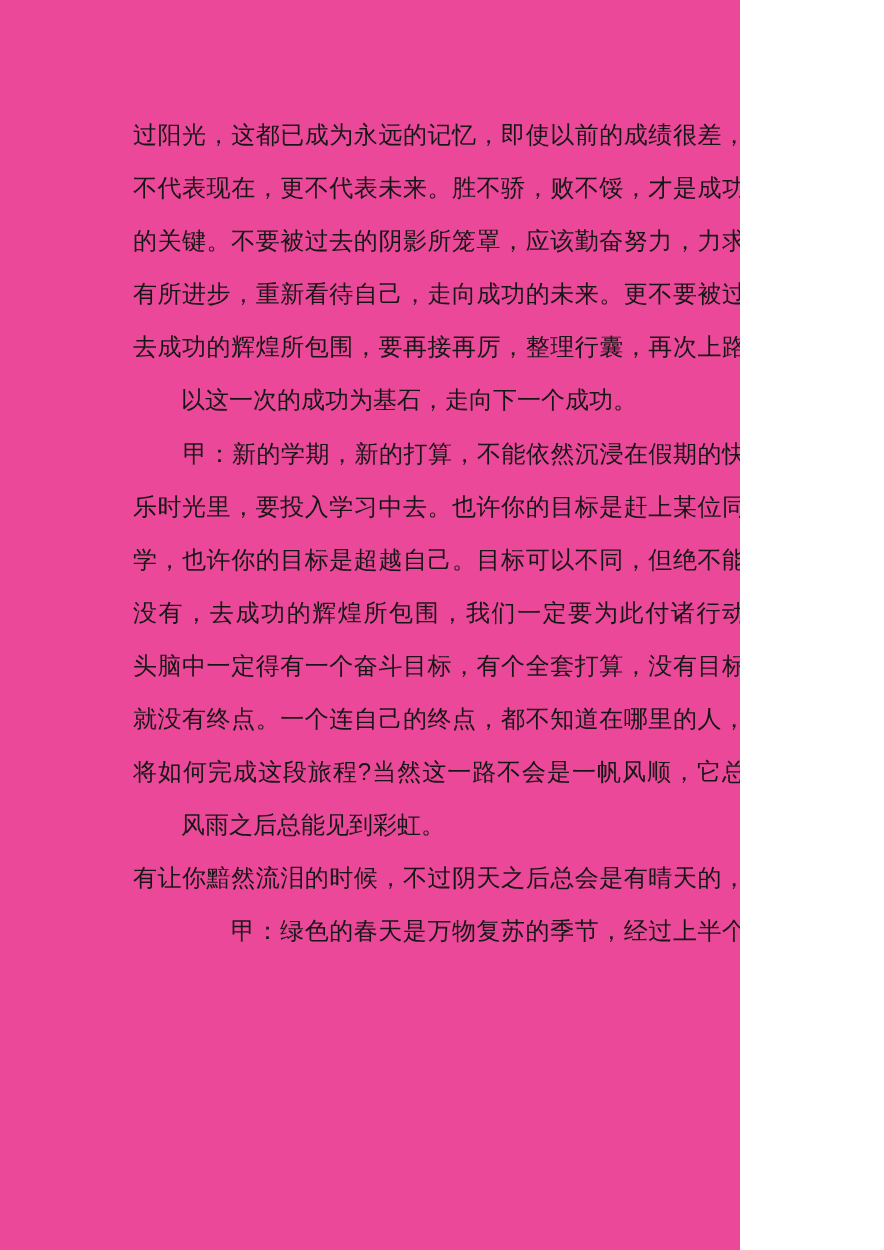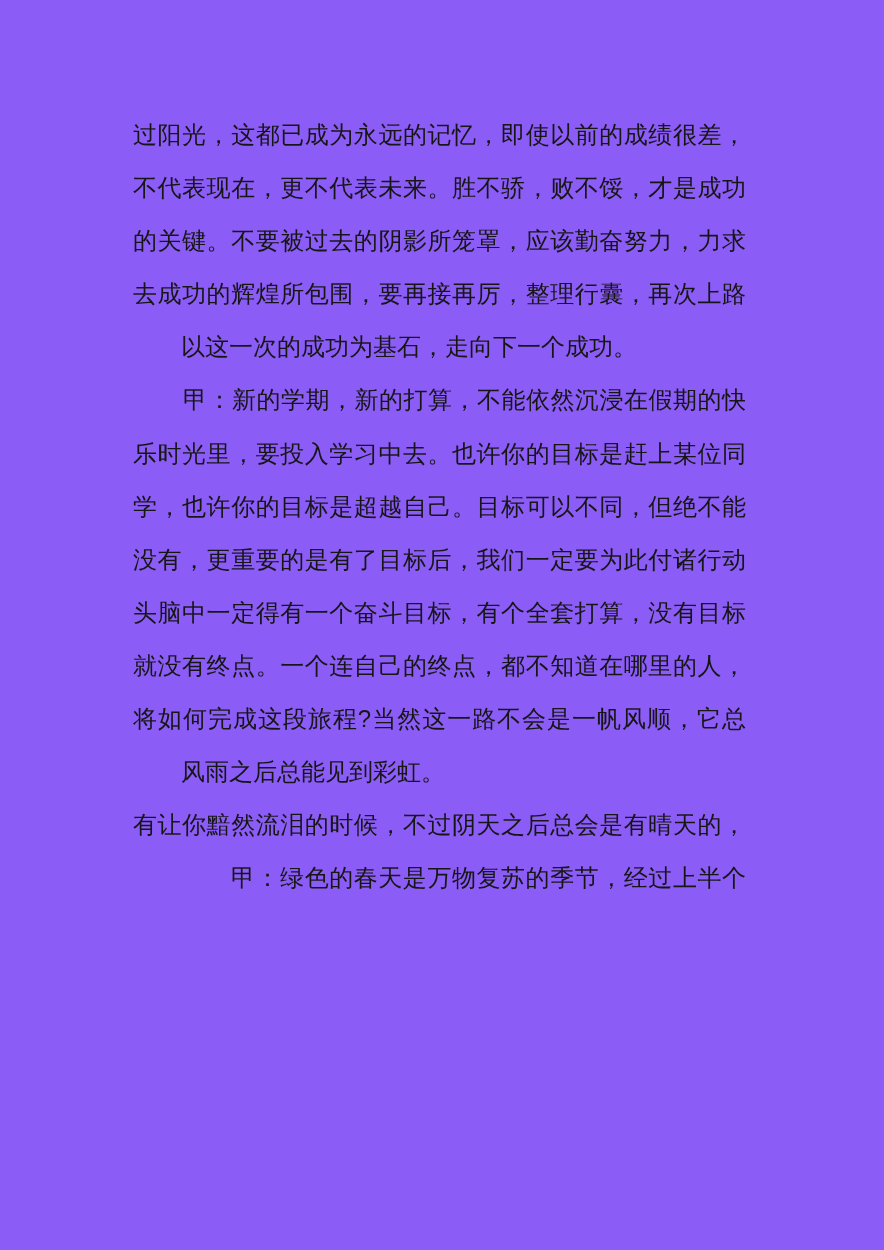--- a/index.html
+++ b/index.html
@@ -2,23 +2,23 @@
 <html><head>
 <meta charset="utf-8">
 <style>
   html, body {
     margin: 0;
     padding: 0;
     background: #ffffff;
   }
   .page {
     position: relative;
-    width: 884px;
+    width: 740px;
     height: 1250px;
-    background: #8b5cf6;
+    background: #ec4899;
     overflow: hidden;
     font-family: "Liberation Sans", "DejaVu Sans", sans-serif;
   }
   .text-content {
     position: absolute;
     top: 108px;
     left: 133px;
     width: 613px;
     color: #161616;
     font-size: 24px;
@@ -40,26 +40,27 @@
   }
 </style>
 </head>
 <body>
 
 <div class="page">
   <div class="text-content">
       <div class="text-line">过阳光，这都已成为永远的记忆，即使以前的成绩很差，</div>
       <div class="text-line">不代表现在，更不代表未来。胜不骄，败不馁，才是成功</div>
       <div class="text-line">的关键。不要被过去的阴影所笼罩，应该勤奋努力，力求</div>
+      <div class="text-line">有所进步，重新看待自己，走向成功的未来。更不要被过</div>
       <div class="text-line">去成功的辉煌所包围，要再接再厉，整理行囊，再次上路</div>
       <div class="text-line para-end">以这一次的成功为基石，走向下一个成功。</div>
       <div class="text-line indent">甲：新的学期，新的打算，不能依然沉浸在假期的快</div>
       <div class="text-line">乐时光里，要投入学习中去。也许你的目标是赶上某位同</div>
       <div class="text-line">学，也许你的目标是超越自己。目标可以不同，但绝不能</div>
-      <div class="text-line">没有，更重要的是有了目标后，我们一定要为此付诸行动</div>
+      <div class="text-line">没有，去成功的辉煌所包围，我们一定要为此付诸行动</div>
       <div class="text-line">头脑中一定得有一个奋斗目标，有个全套打算，没有目标</div>
       <div class="text-line">就没有终点。一个连自己的终点，都不知道在哪里的人，</div>
       <div class="text-line">将如何完成这段旅程?当然这一路不会是一帆风顺，它总会</div>
       <div class="text-line para-end">风雨之后总能见到彩虹。</div>
       <div class="text-line">有让你黯然流泪的时候，不过阴天之后总会是有晴天的，</div>
       <div class="text-line para-end indent">甲：绿色的春天是万物复苏的季节，经过上半个学期</div>
     </div>
 </div>
 
 </body></html>

